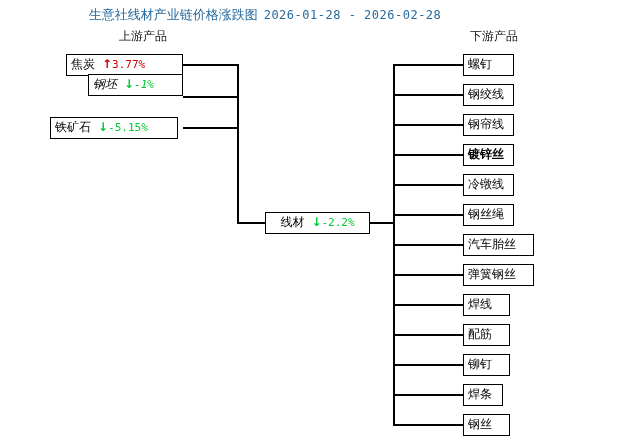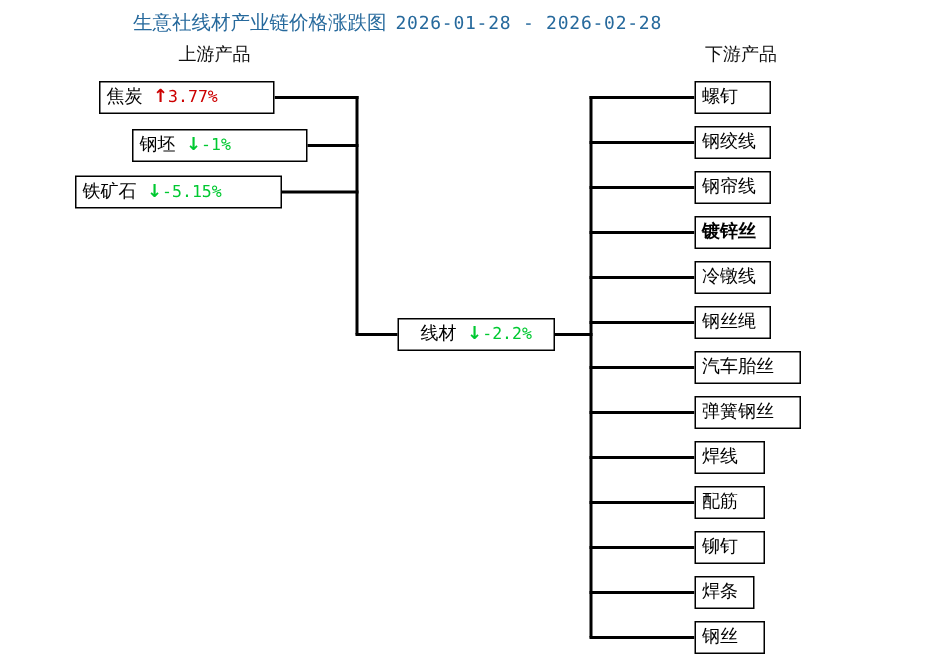--- a/index.html
+++ b/index.html
@@ -71,22 +71,22 @@
   .dn  { color: #00c931; }
 
   .arrow {
     font-family: "DejaVu Sans", sans-serif;
     font-size: 12px;
     font-weight: bold;
   }
 
   
   #node-jiaotan  { left: 66px;  top: 54px;  width: 117px; }
-  #node-gangpi   { left: 88px;  top: 86px;  width: 117px;  }
-  #node-tiekuang { left: 50px;  top: 117px; width: 138px; }
+  #node-gangpi   { left: 88px;  top: 74px;  width: 95px; font-style: italic;  }
+  #node-tiekuang { left: 50px;  top: 117px; width: 128px; }
 
   
   #node-center {
     left: 265px; top: 212px; width: 105px;
     text-align: center;
   }
   #node-center .nm { color: #000000; }
 
   
   .node-down {

